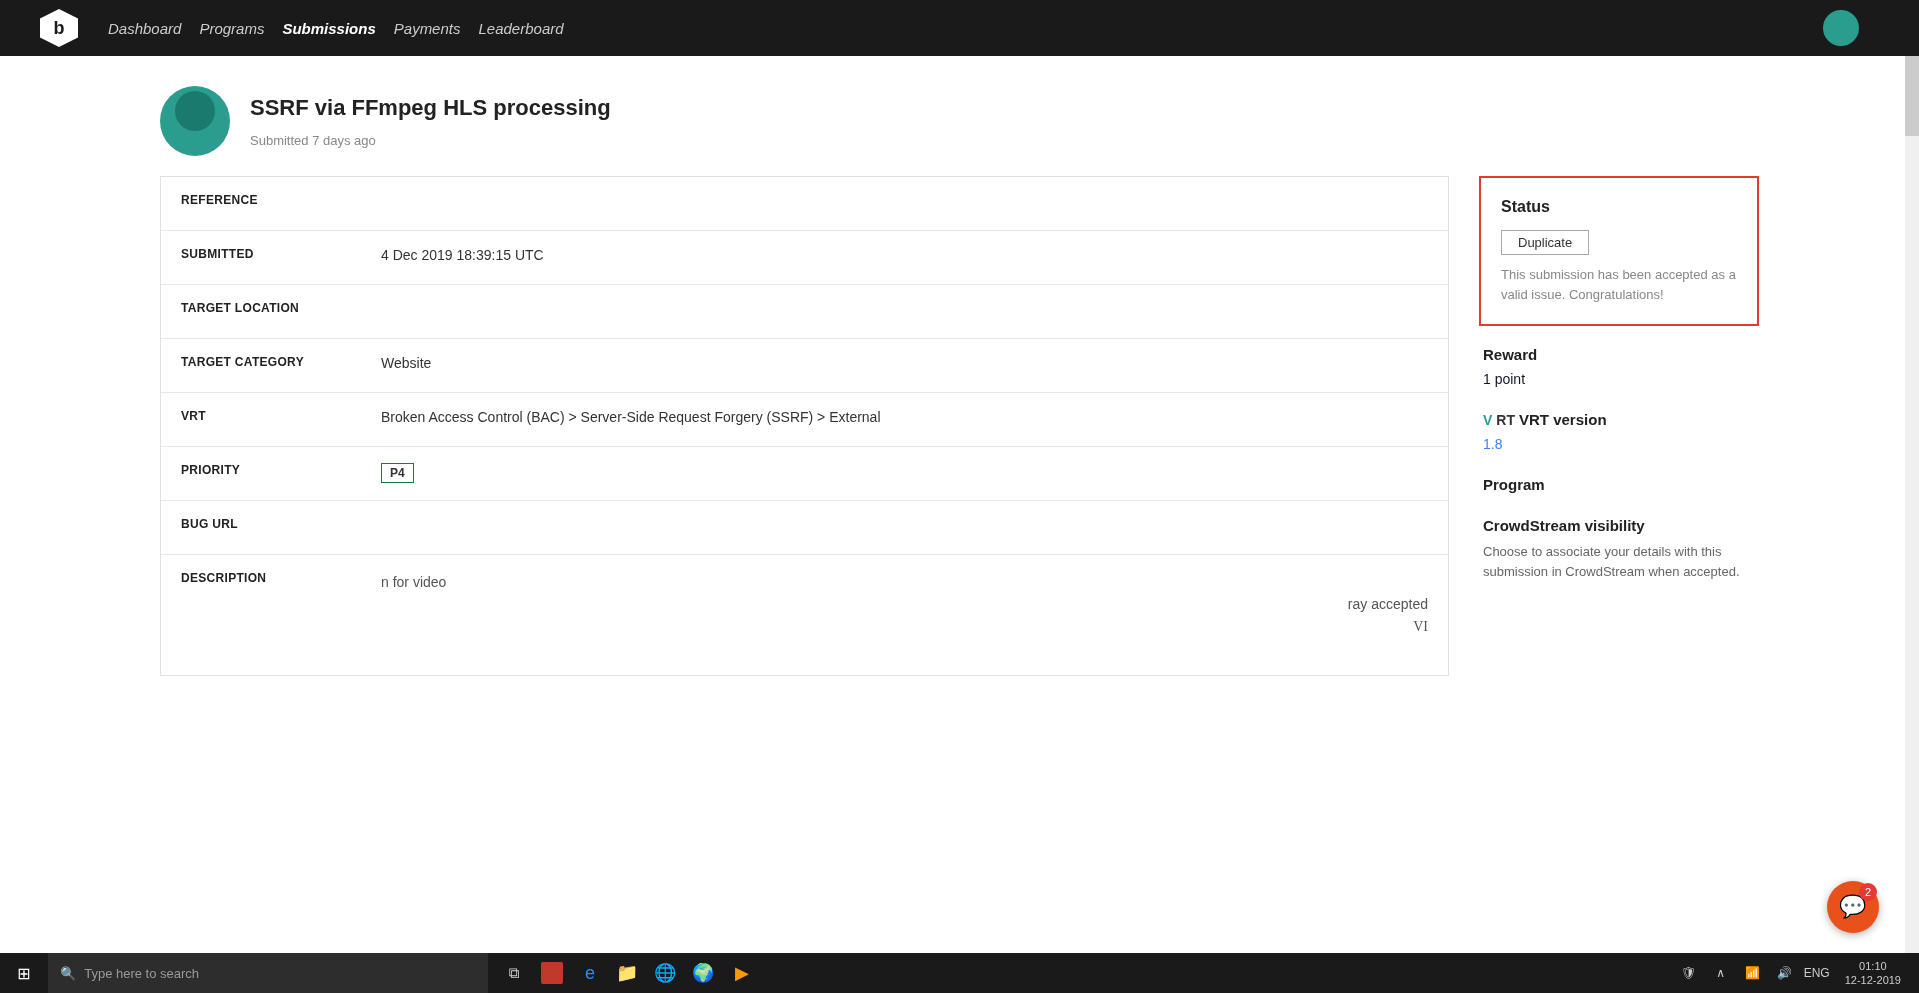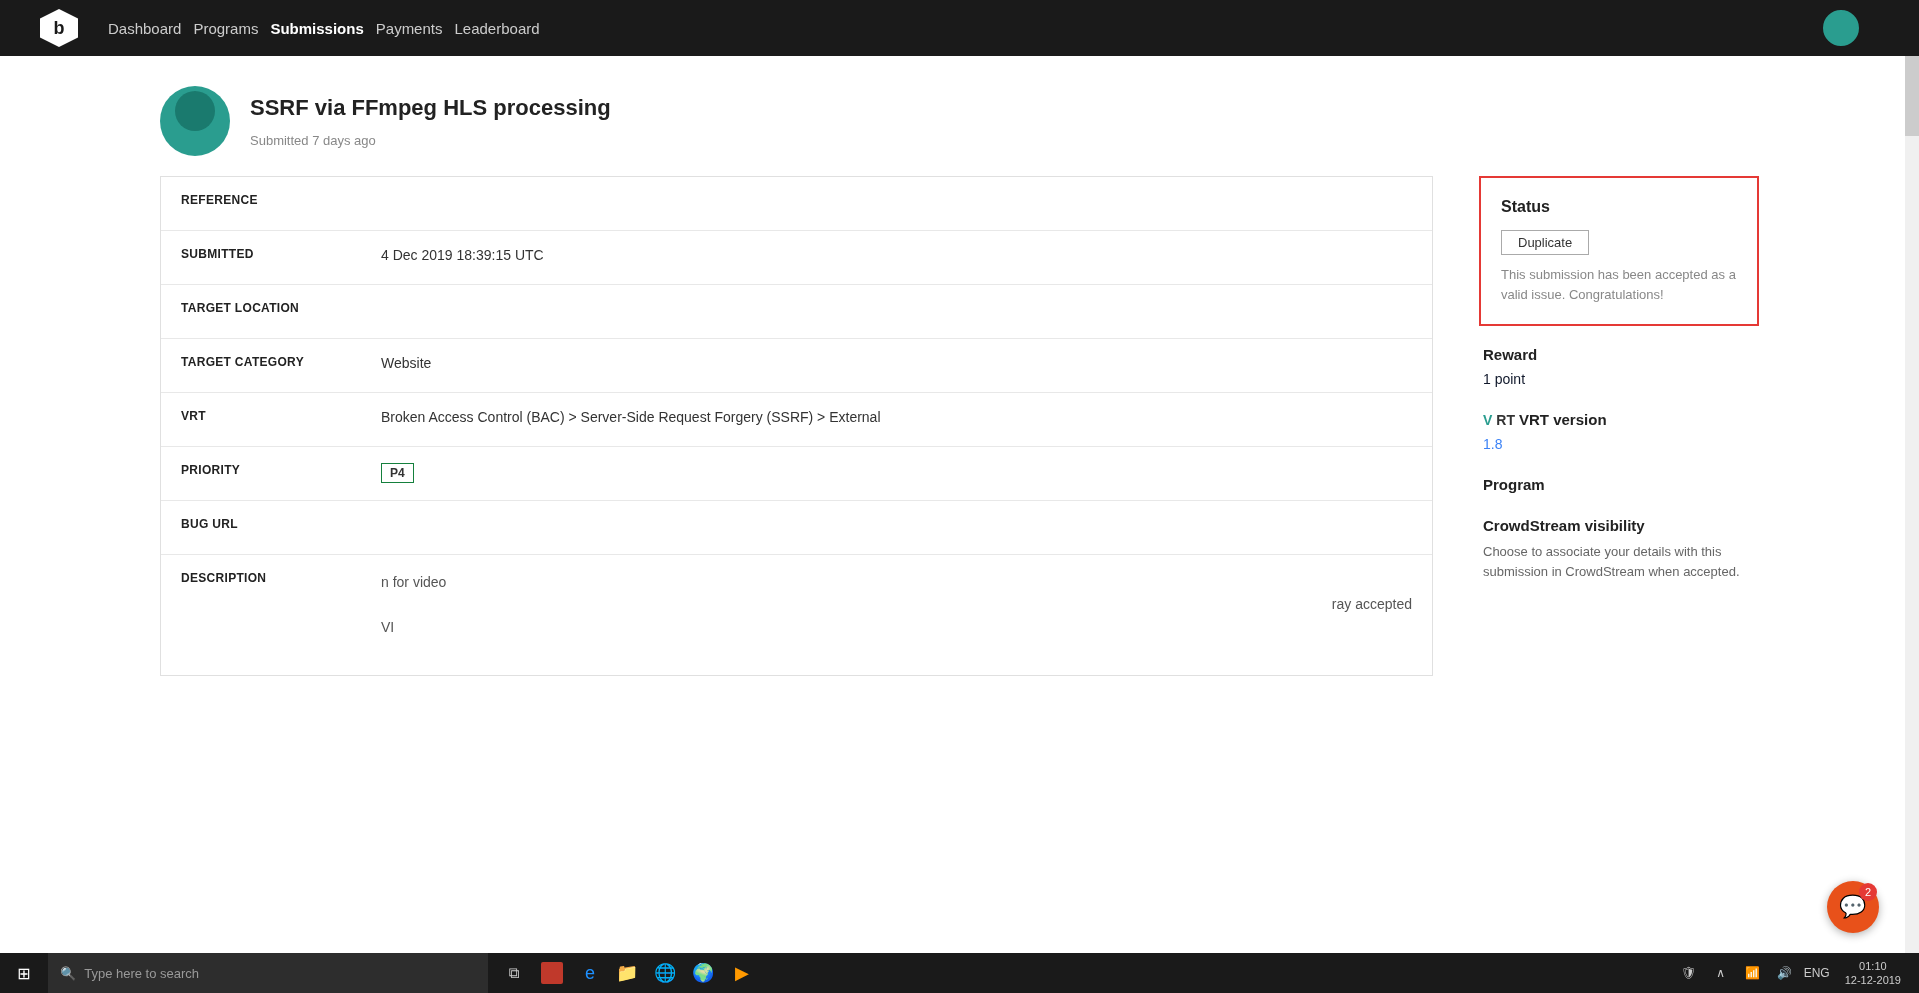--- a/index.html
+++ b/index.html
@@ -25,22 +25,23 @@
       margin-right: 30px;
       flex-shrink: 0;
     }
     .nav-logo-inner {
       color: #1a1a1a;
       font-weight: bold;
       font-size: 18px;
     }
     .nav-links {
       display: flex;
-      gap: 12px;
-      align-items: center;
+      gap: 18px;
+      align-items: center;
+      font-style: italic;
     }
     .nav-link {
       color: #ccc;
       text-decoration: none;
       font-size: 15px;
       cursor: pointer;
     }
     .nav-link.active {
       color: white;
       font-weight: bold;
@@ -102,21 +103,21 @@
     }
     .submission-subtitle {
       font-size: 13px;
       color: #888;
     }
 
     
     .content-area {
       display: flex;
       padding: 0 160px;
-      gap: 46px;
+      gap: 30px;
     }
 
     
     .detail-table {
       flex: 1;
       border: 1px solid #e0e0e0;
       background: white;
     }
     .detail-row {
       display: flex;
@@ -448,21 +449,21 @@
         <div class="detail-label">Bug URL</div>
         <div class="detail-value"></div>
       </div>
 
       <div class="detail-row">
         <div class="detail-label">Description</div>
         <div class="detail-value">
           <div class="description-partial">
             <div style="text-align:left;">n for video</div>
             <div style="text-align:right;">ray accepted</div>
-            <div style="text-align:left;">VI</div>
+            <div style="text-align:right;font-family:Liberation Serif, serif;">VI</div>
           </div>
         </div>
       </div>
 
     </div>
 
     <div class="sidebar">
 
       <div class="status-card">
         <div class="status-title">Status</div>

